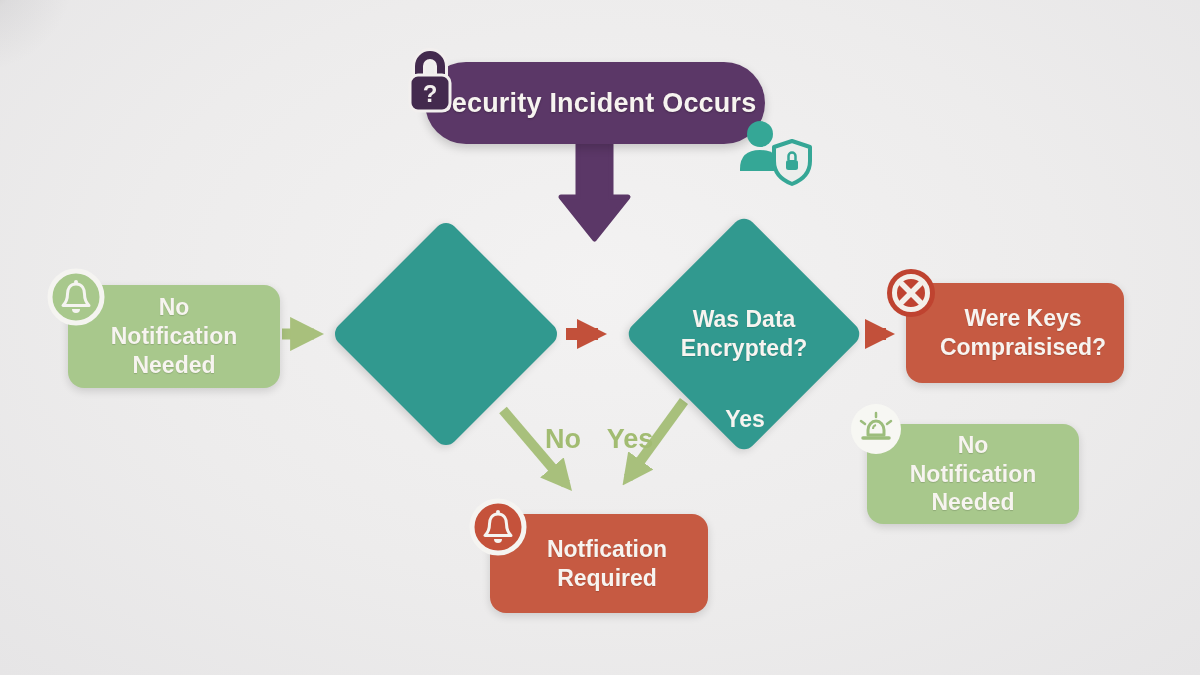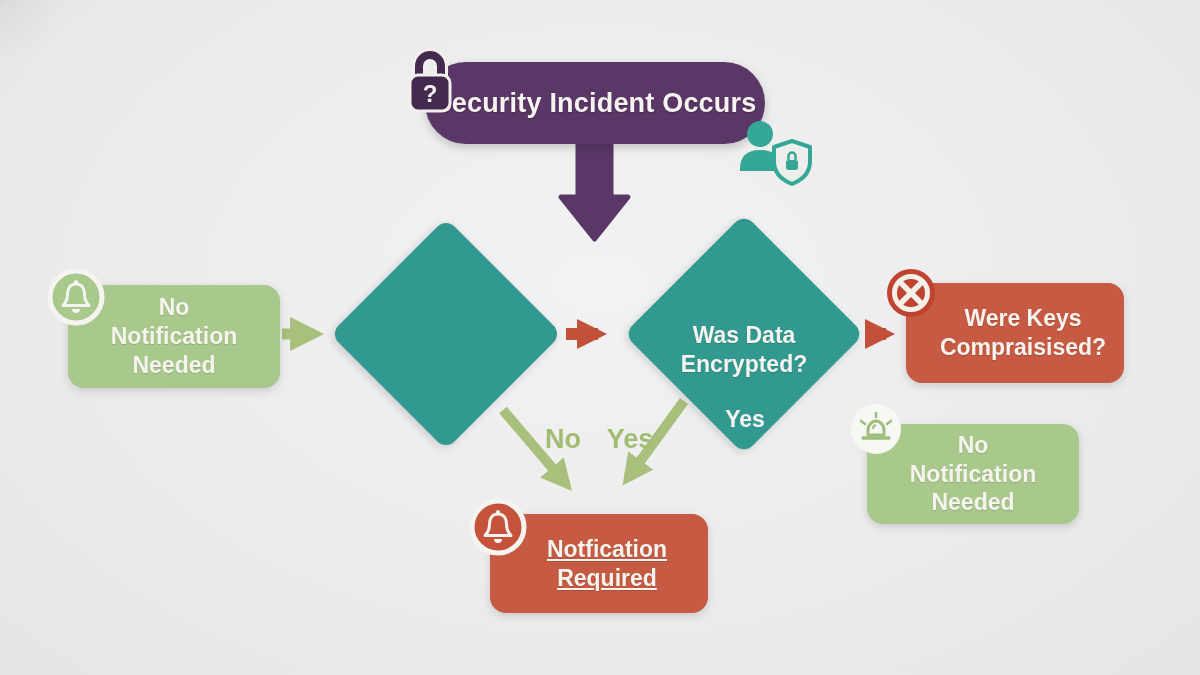--- a/index.html
+++ b/index.html
@@ -37,38 +37,38 @@
   }
   .diamond-1 { left: 364px; top: 252px; width: 164px; height: 164px; }
   .diamond-2 { left: 659px; top: 249px; width: 170px; height: 170px; }
 
   .diamond-text {
     position: absolute; z-index: 3; display: flex; align-items: center; justify-content: center;
     text-align: center; color: #f7f4f0; font-weight: 700; white-space: pre-line;
     font-size: 23px; line-height: 1.28; text-shadow: 0 1px 1px rgba(0,0,0,0.15);
   }
   .dtext-1 { left: 336px; top: 270px; width: 220px; height: 128px; }
-  .dtext-2 { left: 634px; top: 304px; width: 220px; height: 92px; }
+  .dtext-2 { left: 634px; top: 288px; width: 220px; height: 92px; }
 
   .inner-yes {
     position: absolute; z-index: 3; left: 714px; top: 406px; width: 62px;
     text-align: center; color: #f7f4f0; font-weight: 700; font-size: 23px;
   }
 
   .rbox {
     border-radius: 16px; font-size: 23px; line-height: 1.26;
     box-shadow: 0 3px 8px rgba(0,0,0,0.14);
     text-shadow: 0 1px 1px rgba(0,0,0,0.15);
   }
   .box-green { background: #a8c88c; }
   .box-red   { background: #c65a42; padding-left: 16px; }
   .box-nn-left  { left: 68px;  top: 285px; width: 212px; height: 103px; }
   .box-keys     { left: 906px; top: 283px; width: 218px; height: 100px; }
   .box-nn-right { left: 867px; top: 424px; width: 212px; height: 100px; }
-  .box-notif    { left: 490px; top: 514px; width: 218px; height: 99px; text-decoration: underline;  }
+  .box-notif    { left: 490px; top: 514px; width: 218px; height: 99px;  }
 
   .badge { position: absolute; z-index: 4; line-height: 0; }
   .badge-bell-left { left: 46px;  top: 267px; }
   .badge-cross     { left: 884px; top: 266px; }
   .badge-siren     { left: 847px; top: 400px; }
   .badge-bell-red  { left: 468px; top: 497px; }
   .badge-lock      { left: 405px; top: 45px;  }
   .badge-person    { left: 736px; top: 117px; }
 
   .edge-label {

